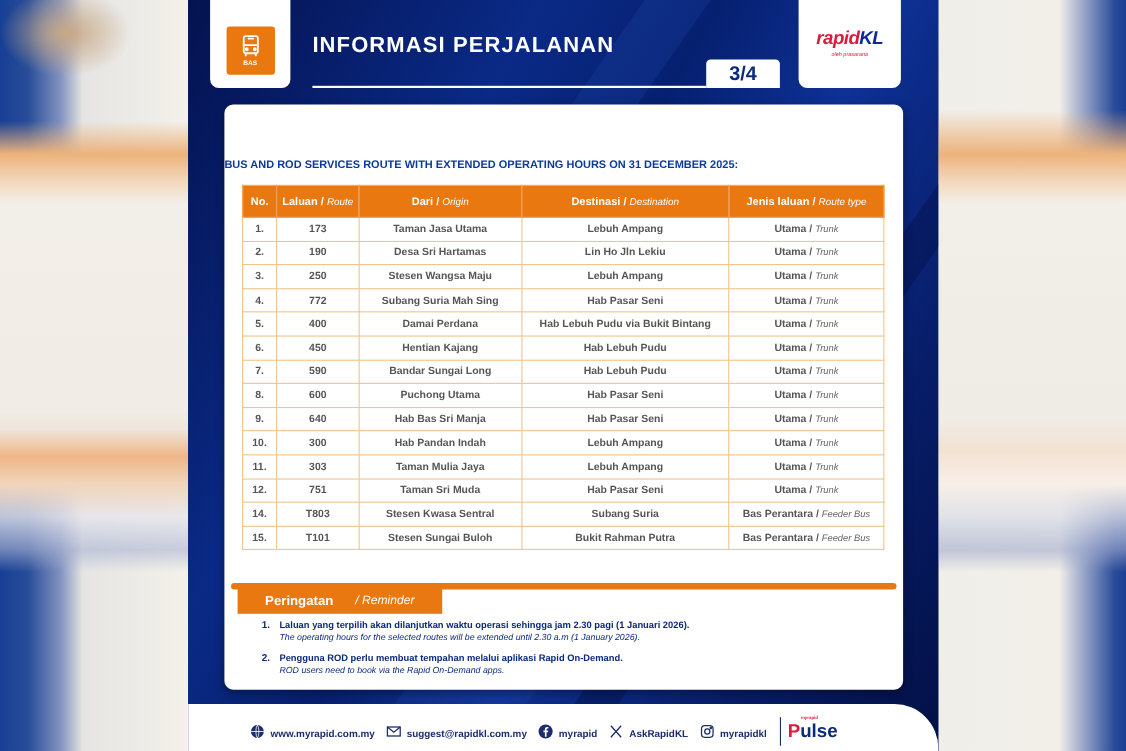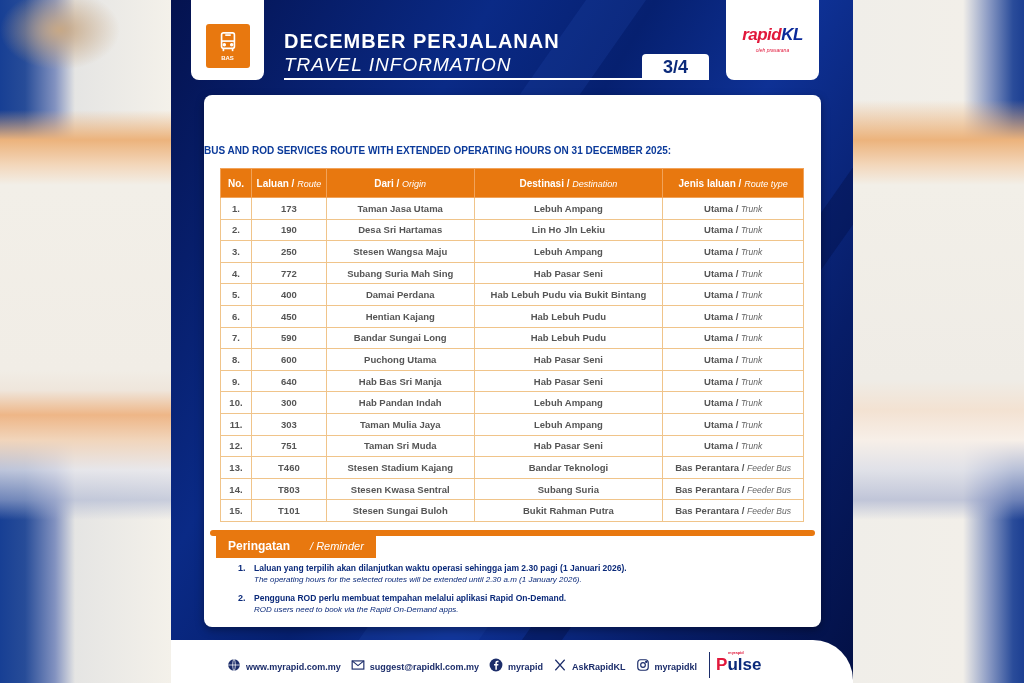--- a/index.html
+++ b/index.html
@@ -35,21 +35,21 @@
 .card{position:absolute;left:33px;top:95px;width:617px;height:532px;background:#fff;border-radius:8px;box-shadow:0 3px 8px rgba(0,0,0,.35)}
 .h1{position:absolute;left:0;top:12px;width:100%;text-align:center;color:#0b2a7a;font-weight:bold;font-size:14.5px;line-height:18px}
 .h2{position:absolute;left:0;top:50px;width:100%;text-align:left;color:#0b3a9a;font-weight:bold;font-size:10px}
 table{position:absolute;left:16px;top:73px;width:584px;border-collapse:collapse;font-size:9.5px;color:#555}
 th{background:#e8780f;color:#fff;height:29px;font-weight:bold;font-size:10px;border:1px solid #f1a35a;text-align:center}
 th .it{font-weight:normal;font-style:italic;font-size:9px}
 td{height:21.6px;text-align:center;border:1px solid #f0c48a;font-weight:bold;color:#555}
 td .it{font-weight:normal;font-style:italic;color:#666;font-size:8.5px}
 .c0{width:31px}.c1{width:75px}.c2{width:148px}.c3{width:189px}.c4{width:141px}
 .rem-bar{position:absolute;left:6px;top:435px;width:605px;height:6px;background:#e8780f;border-radius:3px}
-.rem-tab{position:absolute;left:12px;top:439px;height:24px;padding:0 12px;background:#e8780f;color:#fff;font-size:12px;font-weight:bold;display:flex;align-items:center}
+.rem-tab{position:absolute;left:12px;top:439px;height:24px;padding:0 25px;background:#e8780f;color:#fff;font-size:12px;font-weight:bold;display:flex;align-items:center}
 .rem-tab .it{font-weight:normal;font-style:italic;margin-left:20px;font-size:11px}
 .notes{position:absolute;left:34px;top:467px;color:#0b2a7a;font-size:8.5px;line-height:12px}
 .note{display:flex;margin-bottom:6px}
 .note .n{width:16px;font-weight:bold;font-size:9px}
 .note .b{font-weight:bold}
 .note .e{font-style:italic;font-size:8px}
 .footer{position:absolute;left:0;top:640px;width:682px;height:50px;background:#fff;border-radius:0 40px 0 0}
 .frow{position:absolute;left:56px;top:12px;display:flex;align-items:center;font-size:9px;font-weight:bold;color:#1c2d6a}
 .fi{display:flex;align-items:flex-end;margin-right:10px}
 .fi svg{width:14px;height:14px;margin-right:5px}
@@ -78,22 +78,21 @@
           <circle cx="8" cy="15" r="1" fill="#fff"></circle>
           <circle cx="16" cy="15" r="1" fill="#fff"></circle>
           <line x1="7" y1="19" x2="7" y2="22"></line>
           <line x1="17" y1="19" x2="17" y2="22"></line>
         </svg>
       <span>BAS</span>
     </div>
   </div>
 
   <div class="title">
-    <div class="bm">DECEMBER PERJALANAN</div>
-    <div class="en">TRAVEL INFORMATION</div>
+    <div class="bm">INFORMASI PERJALANAN</div>
   </div>
   <div class="title-line"></div>
   <div class="page-box">3/4</div>
 
   <div class="logo-tab">
     <div class="logo-main"><span class="r">rapid</span><span class="k">KL</span></div>
     <div class="logo-sub">oleh prasarana</div>
   </div>
 
   <div class="card">
@@ -188,27 +187,20 @@
             <td><span>Utama</span> / <span class="it">Trunk</span></td>
           </tr>
           <tr>
             <td>12.</td>
             <td>751</td>
             <td>Taman Sri Muda</td>
             <td>Hab Pasar Seni</td>
             <td><span>Utama</span> / <span class="it">Trunk</span></td>
           </tr>
           <tr>
-            <td>13.</td>
-            <td>T460</td>
-            <td>Stesen Stadium Kajang</td>
-            <td>Bandar Teknologi</td>
-            <td><span>Bas Perantara</span> / <span class="it">Feeder Bus</span></td>
-          </tr>
-          <tr>
             <td>14.</td>
             <td>T803</td>
             <td>Stesen Kwasa Sentral</td>
             <td>Subang Suria</td>
             <td><span>Bas Perantara</span> / <span class="it">Feeder Bus</span></td>
           </tr>
           <tr>
             <td>15.</td>
             <td>T101</td>
             <td>Stesen Sungai Buloh</td>

